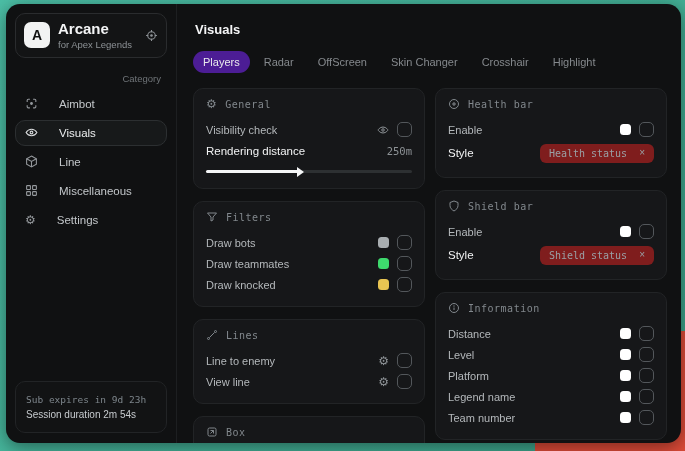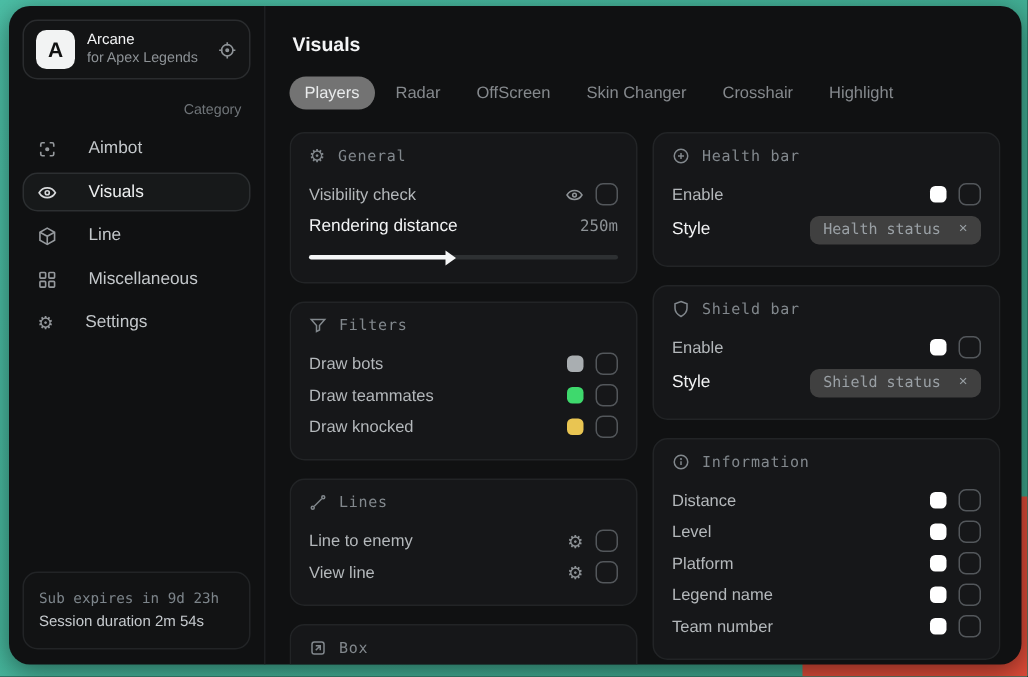--- a/index.html
+++ b/index.html
@@ -16,21 +16,21 @@
 
   
   .sidebar { width:171px; flex:0 0 171px; border-right:1px solid #1d1f21;
     display:flex; flex-direction:column; padding:9px 9px 10px 9px; }
 
   .profile-card { display:flex; align-items:center; gap:8px; border:1px solid #2a2c2e;
     border-radius:10px; padding:6px 8px; background:#131415; }
   .logo { width:26px; height:26px; border-radius:7px; background:#f2f3f3; color:#111;
     font-weight:bold; font-size:14px; display:flex; align-items:center; justify-content:center; }
   .profile-text { flex:1; line-height:1.25; }
-  .app-name { color:#f3f4f5; font-size:10px; font-weight:normal; }
+  .app-name { color:#f3f4f5; font-size:15px; font-weight:bold; }
   .app-sub { color:#8d9296; font-size:9.5px; }
   .icon { color:#8e9397; display:inline-flex; align-items:center; justify-content:center; }
   .icon svg { display:block; }
 
   .category-label { color:#6f7478; font-size:9.5px; margin:15px 6px 7px 6px;text-align:right; }
 
   .nav { display:flex; flex-direction:column; gap:3px; }
   .nav-item { display:flex; align-items:center; gap:21px; height:26px; padding:0 9px;
     border-radius:10px; border:1px solid transparent; color:#c3c7ca; font-size:11.5px; cursor:pointer; }
   .nav-item .icon { color:#95999d; }
@@ -41,21 +41,21 @@
     padding:12px 10px; background:#121314; }
   .sub-line { font-family:"DejaVu Sans Mono", monospace; color:#7d858b; font-size:9.5px; margin-bottom:4px; }
   .session-line { color:#c6cace; font-size:10px; }
 
   
   .main { flex:1; padding:14px 14px 0 16px; display:flex; flex-direction:column; overflow:hidden; }
   .page-title { color:#f4f5f6; font-size:13px; font-weight:bold; margin:4px 0 14px 2px; }
 
   .tabs { display:flex; align-items:center; gap:4px; margin-bottom:15px; }
   .tab { color:#85898d; font-size:11px; padding:5px 10px; border-radius:8px; cursor:pointer; white-space:nowrap; }
-  .tab.active { background:#737373; color:#e9ebec;border-radius:11px; }
+  .tab.active { background:#4c1d95; color:#e9ebec;border-radius:11px; }
 
   .columns { display:flex; gap:10px; align-items:flex-start; overflow:hidden; }
   .col { flex:1; display:flex; flex-direction:column; gap:12px; min-width:0; }
 
   .card { background:#161719; border:1px solid #222426; border-radius:10px; padding:9px 12px 11px 12px; }
   .card-title { display:flex; align-items:center; gap:8px; color:#82888d;
     font-family:"DejaVu Sans Mono", monospace; font-size:10px; letter-spacing:.5px; margin-bottom:9px; }
   .card-title .icon { color:#82888d; }
 
   .row { display:flex; align-items:center; justify-content:space-between; height:21px; }
@@ -66,21 +66,21 @@
   .checkbox { width:15px; height:15px; border:1.5px solid #53575b; border-radius:5px; cursor:pointer; }
   .swatch { width:11px; height:11px; border-radius:3.5px; cursor:pointer; }
   .row-value { font-family:"DejaVu Sans Mono", monospace; color:#8d9296; font-size:10.5px;text-align:right; }
 
   .slider { position:relative; height:12px; margin-top:4px; cursor:pointer; }
   .slider-track { position:absolute; top:5px; left:0; right:0; height:3px; background:#2d3032; border-radius:2px; }
   .slider-fill { position:absolute; top:5px; left:0; height:3px; background:#f5f6f7; border-radius:2px; }
   .slider-thumb { position:absolute; top:1.5px; width:0; height:0; margin-left:-2px;
     border-top:5px solid transparent; border-bottom:5px solid transparent; border-left:7px solid #f5f6f7; }
 
-  .tag { display:inline-flex; align-items:flex-start; gap:12px; background:#404040; border-radius:6px;
+  .tag { display:inline-flex; align-items:flex-start; gap:12px; background:#7f1d1d; border-radius:6px;
     padding:4px 9px; cursor:pointer; }
   .tag-text { font-family:"DejaVu Sans Mono", monospace; color:#9aa0a5; font-size:10px; }
   .tag-x { color:#9aa0a5; font-size:10px; cursor:pointer; line-height:1; }
 
   .gear-glyph { font-family:"DejaVu Sans", sans-serif; font-size:12px; line-height:1; }
 </style>
 </head>
 <body>
 
 <div class="bg-teal-streak"></div>

